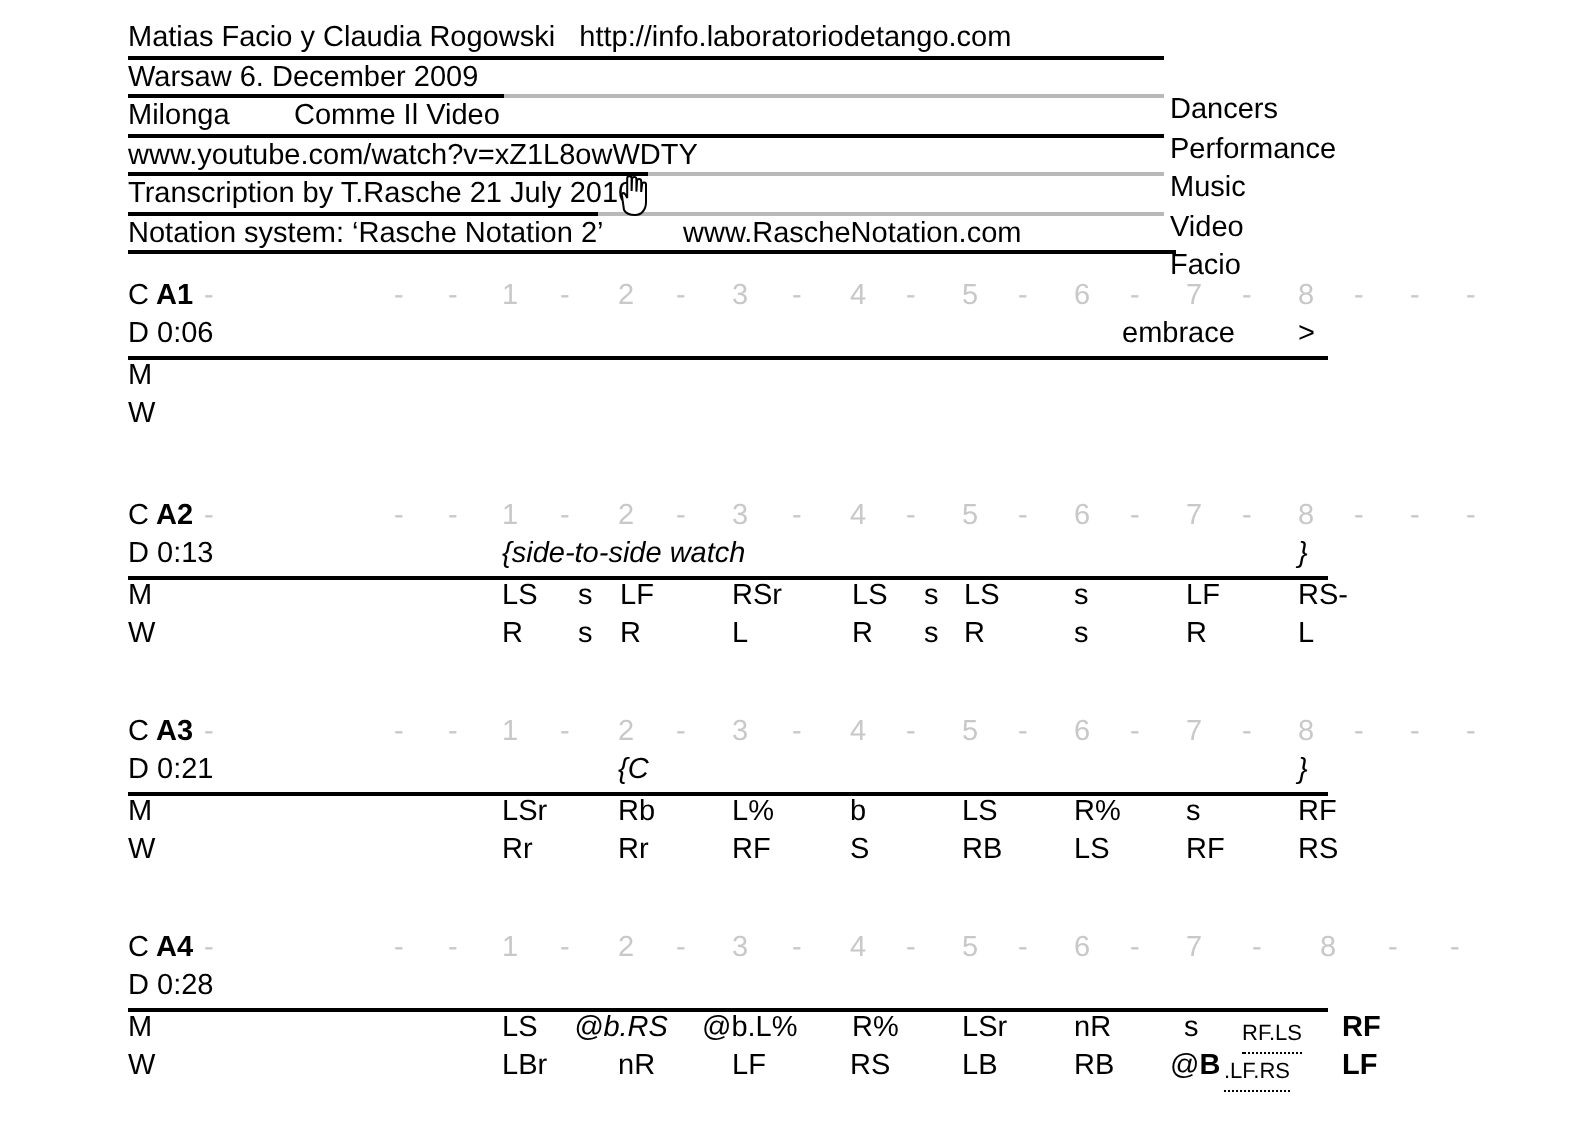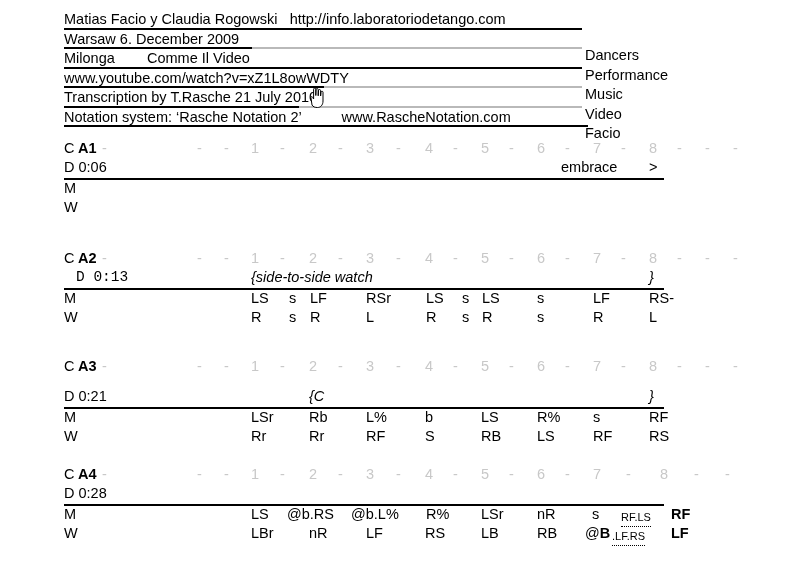--- a/index.html
+++ b/index.html
@@ -213,21 +213,21 @@
           <span class="cell tick" style="left: 473px;">6</span>
           <span class="cell tick" style="left: 501px;">-</span>
           <span class="cell tick" style="left: 529px;">7</span>
           <span class="cell tick" style="left: 557px;">-</span>
           <span class="cell tick" style="left: 585px;">8</span>
           <span class="cell tick" style="left: 613px;">-</span>
           <span class="cell tick" style="left: 641px;">-</span>
           <span class="cell tick" style="left: 669px;">-</span>
         </div>
         <div class="line" style="height: 21px;">
-          <span class="cell" style="left: 12px; font-family: Liberation Mono, monospace;">D 0:13</span>
+          <span class="cell" style="left: 0px;">D 0:13</span>
           <span class="cell it" style="left: 187px;">{side-to-side watch</span>
           <span class="cell it" style="left: 585px;">}</span>
           <div class="rule" style="top: 19px; width: 600px;"></div>
         </div>
         <div class="line">
           <span class="cell" style="left: 0px;">M</span>
           <span class="cell" style="left: 187px;">LS</span>
           <span class="cell" style="left: 225px;">s</span>
           <span class="cell" style="left: 246px;">LF</span>
           <span class="cell" style="left: 302px;">RSr</span>
@@ -271,21 +271,21 @@
           <span class="cell tick" style="left: 445px;">-</span>
           <span class="cell tick" style="left: 473px;">6</span>
           <span class="cell tick" style="left: 501px;">-</span>
           <span class="cell tick" style="left: 529px;">7</span>
           <span class="cell tick" style="left: 557px;">-</span>
           <span class="cell tick" style="left: 585px;">8</span>
           <span class="cell tick" style="left: 613px;">-</span>
           <span class="cell tick" style="left: 641px;">-</span>
           <span class="cell tick" style="left: 669px;">-</span>
         </div>
-        <div class="line" style="height: 21px; margin-top: 11px;">
+        <div class="line" style="height: 21px;">
           <span class="cell" style="left: 0px;">D 0:21</span>
           <span class="cell it" style="left: 245px;">{C</span>
           <span class="cell it" style="left: 585px;">}</span>
           <div class="rule" style="top: 19px; width: 600px;"></div>
         </div>
         <div class="line">
           <span class="cell" style="left: 0px;">M</span>
           <span class="cell" style="left: 187px;">LSr</span>
           <span class="cell" style="left: 245px;">Rb</span>
           <span class="cell" style="left: 302px;">L%</span>
@@ -332,21 +332,21 @@
           <span class="cell tick" style="left: 630px;">-</span>
           <span class="cell tick" style="left: 661px;">-</span>
         </div>
         <div class="line" style="height: 21px;">
           <span class="cell" style="left: 0px;">D 0:28</span>
           <div class="rule" style="top: 19px; width: 600px;"></div>
         </div>
         <div class="line">
           <span class="cell" style="left: 0px;">M</span>
           <span class="cell" style="left: 187px;">LS</span>
-          <span class="cell" style="left: 223px;">@b.RS</span>
+          <span class="cell" style="left: 223px; font-style: italic;">@b.RS</span>
           <span class="cell" style="left: 287px;">@b.L%</span>
           <span class="cell" style="left: 362px;">R%</span>
           <span class="cell" style="left: 417px;">LSr</span>
           <span class="cell" style="left: 473px;">nR</span>
           <span class="cell" style="left: 528px;">s</span>
           <span class="cell sm" style="left: 557px; top: 3px;">RF.LS</span>
           <span class="cell b" style="left: 607px;">RF</span>
         </div>
         <div class="line">
           <span class="cell" style="left: 0px;">W</span>

